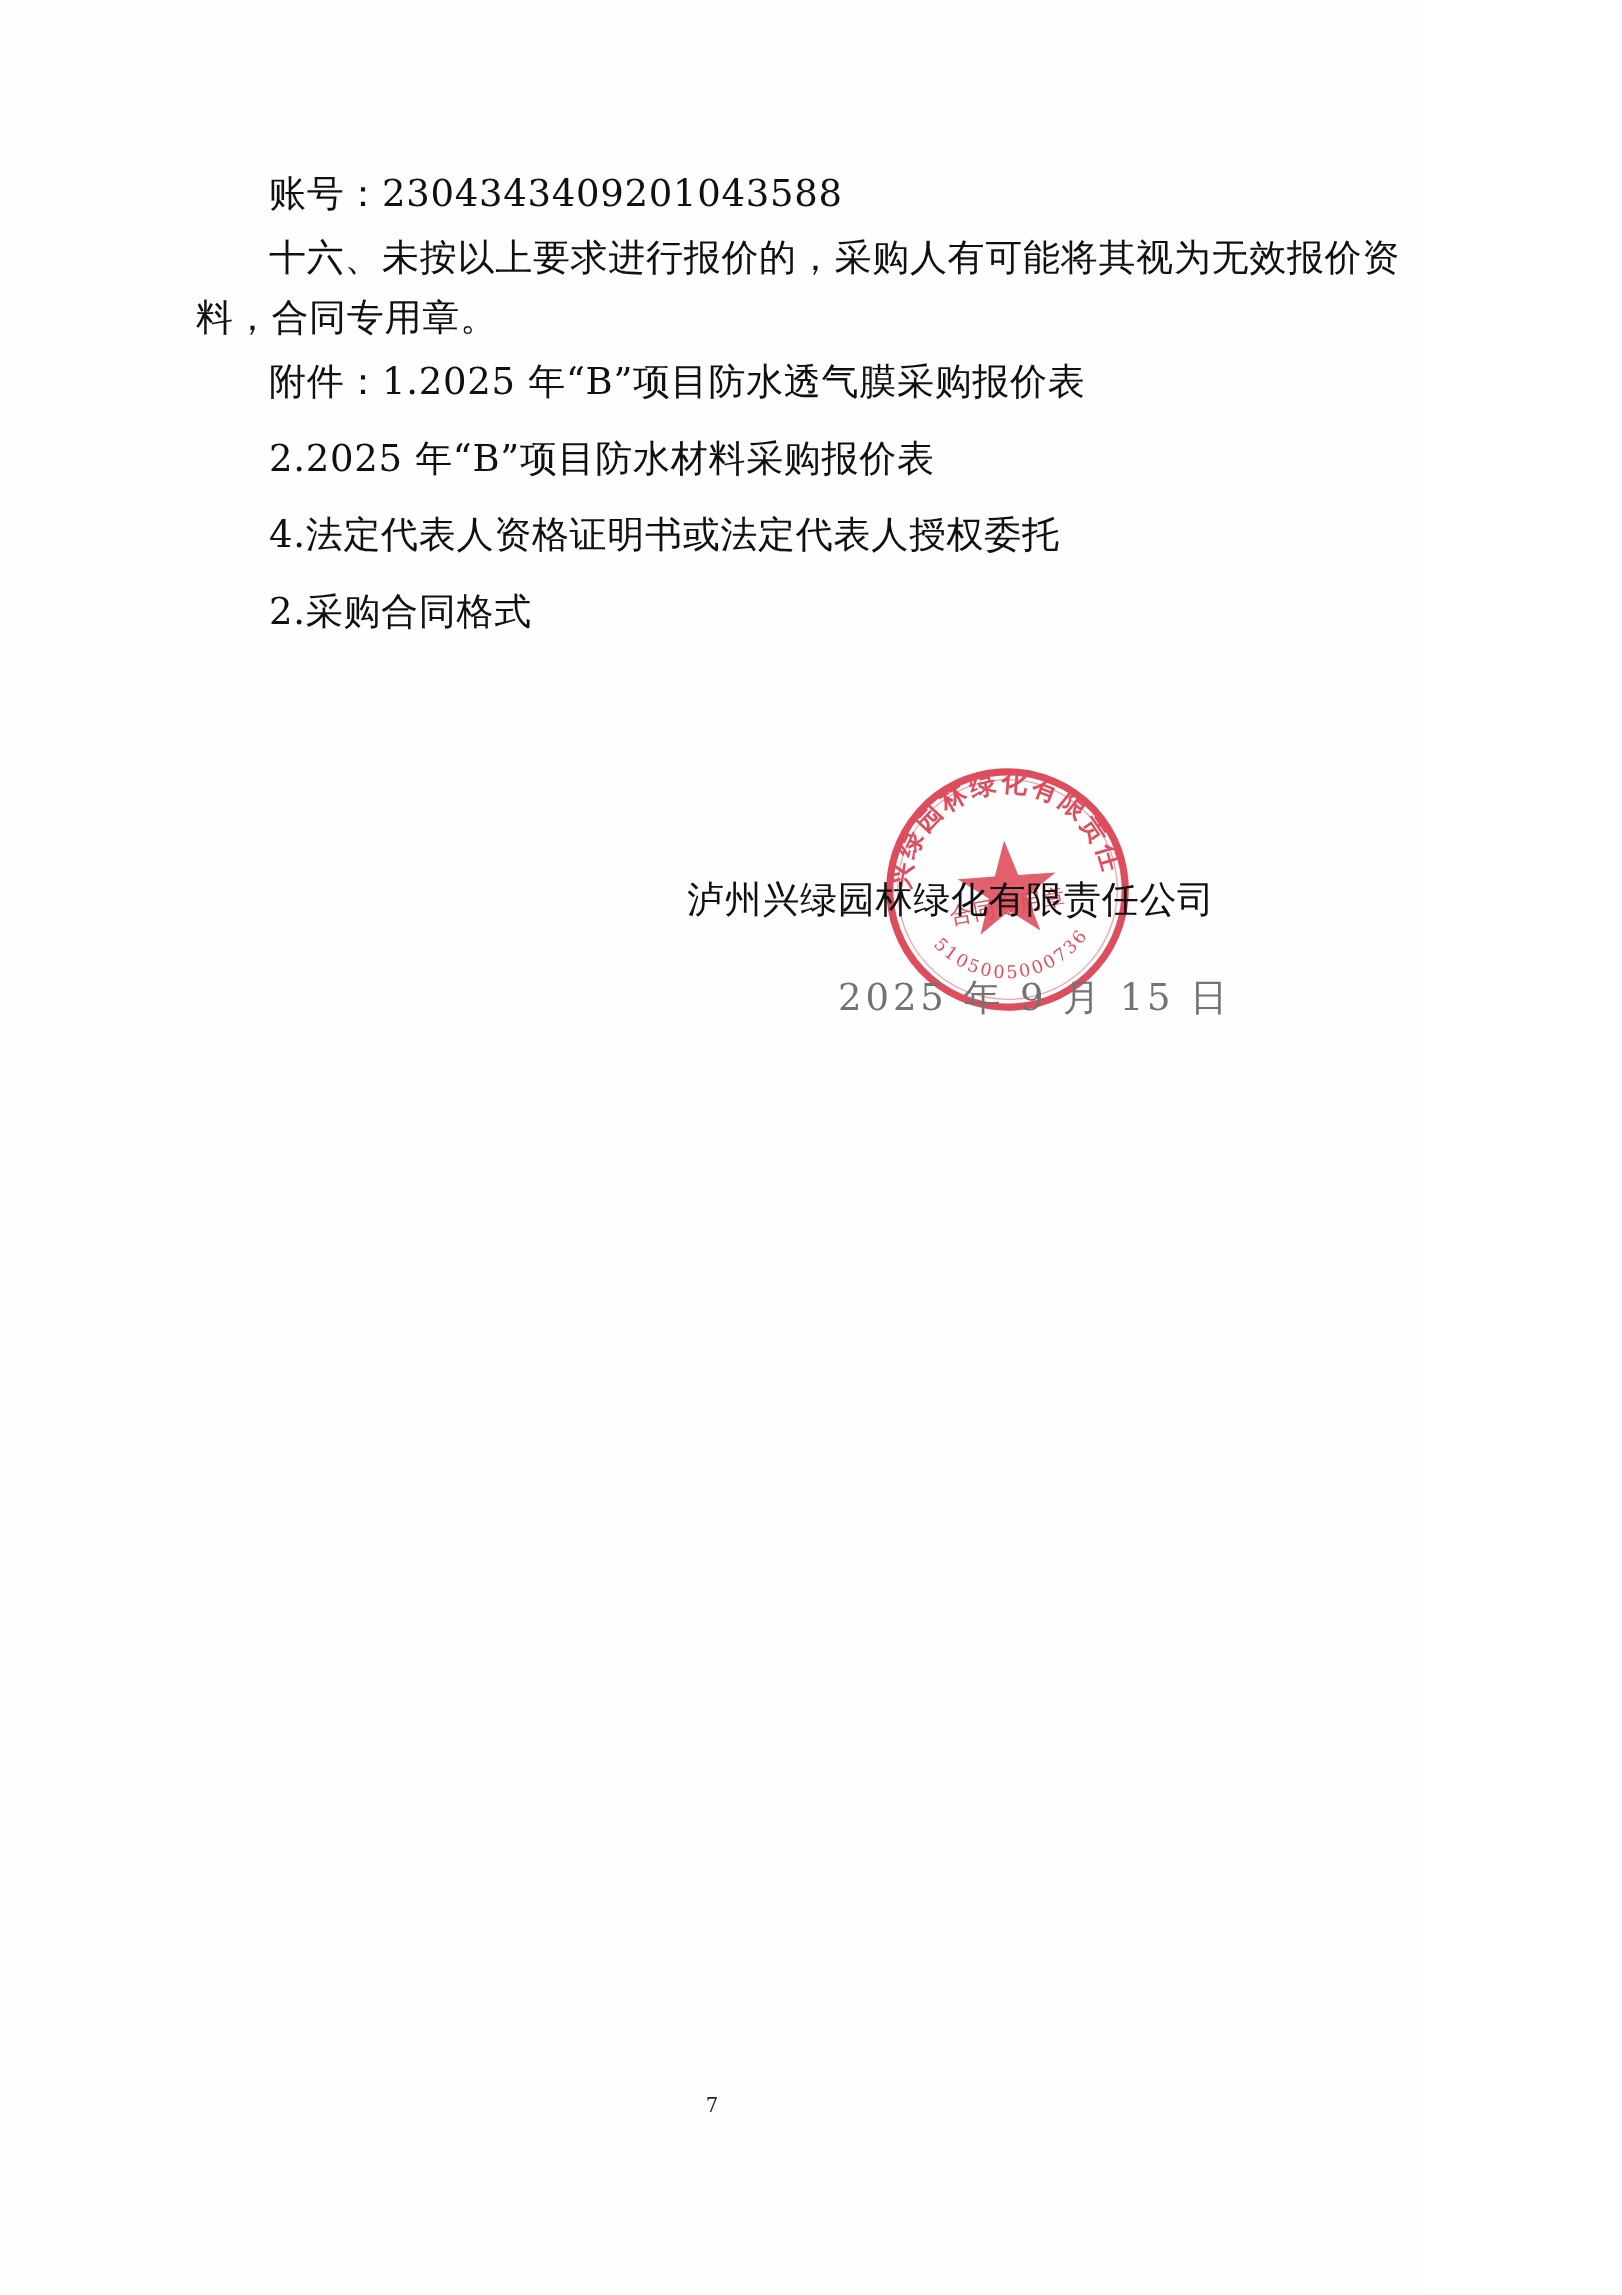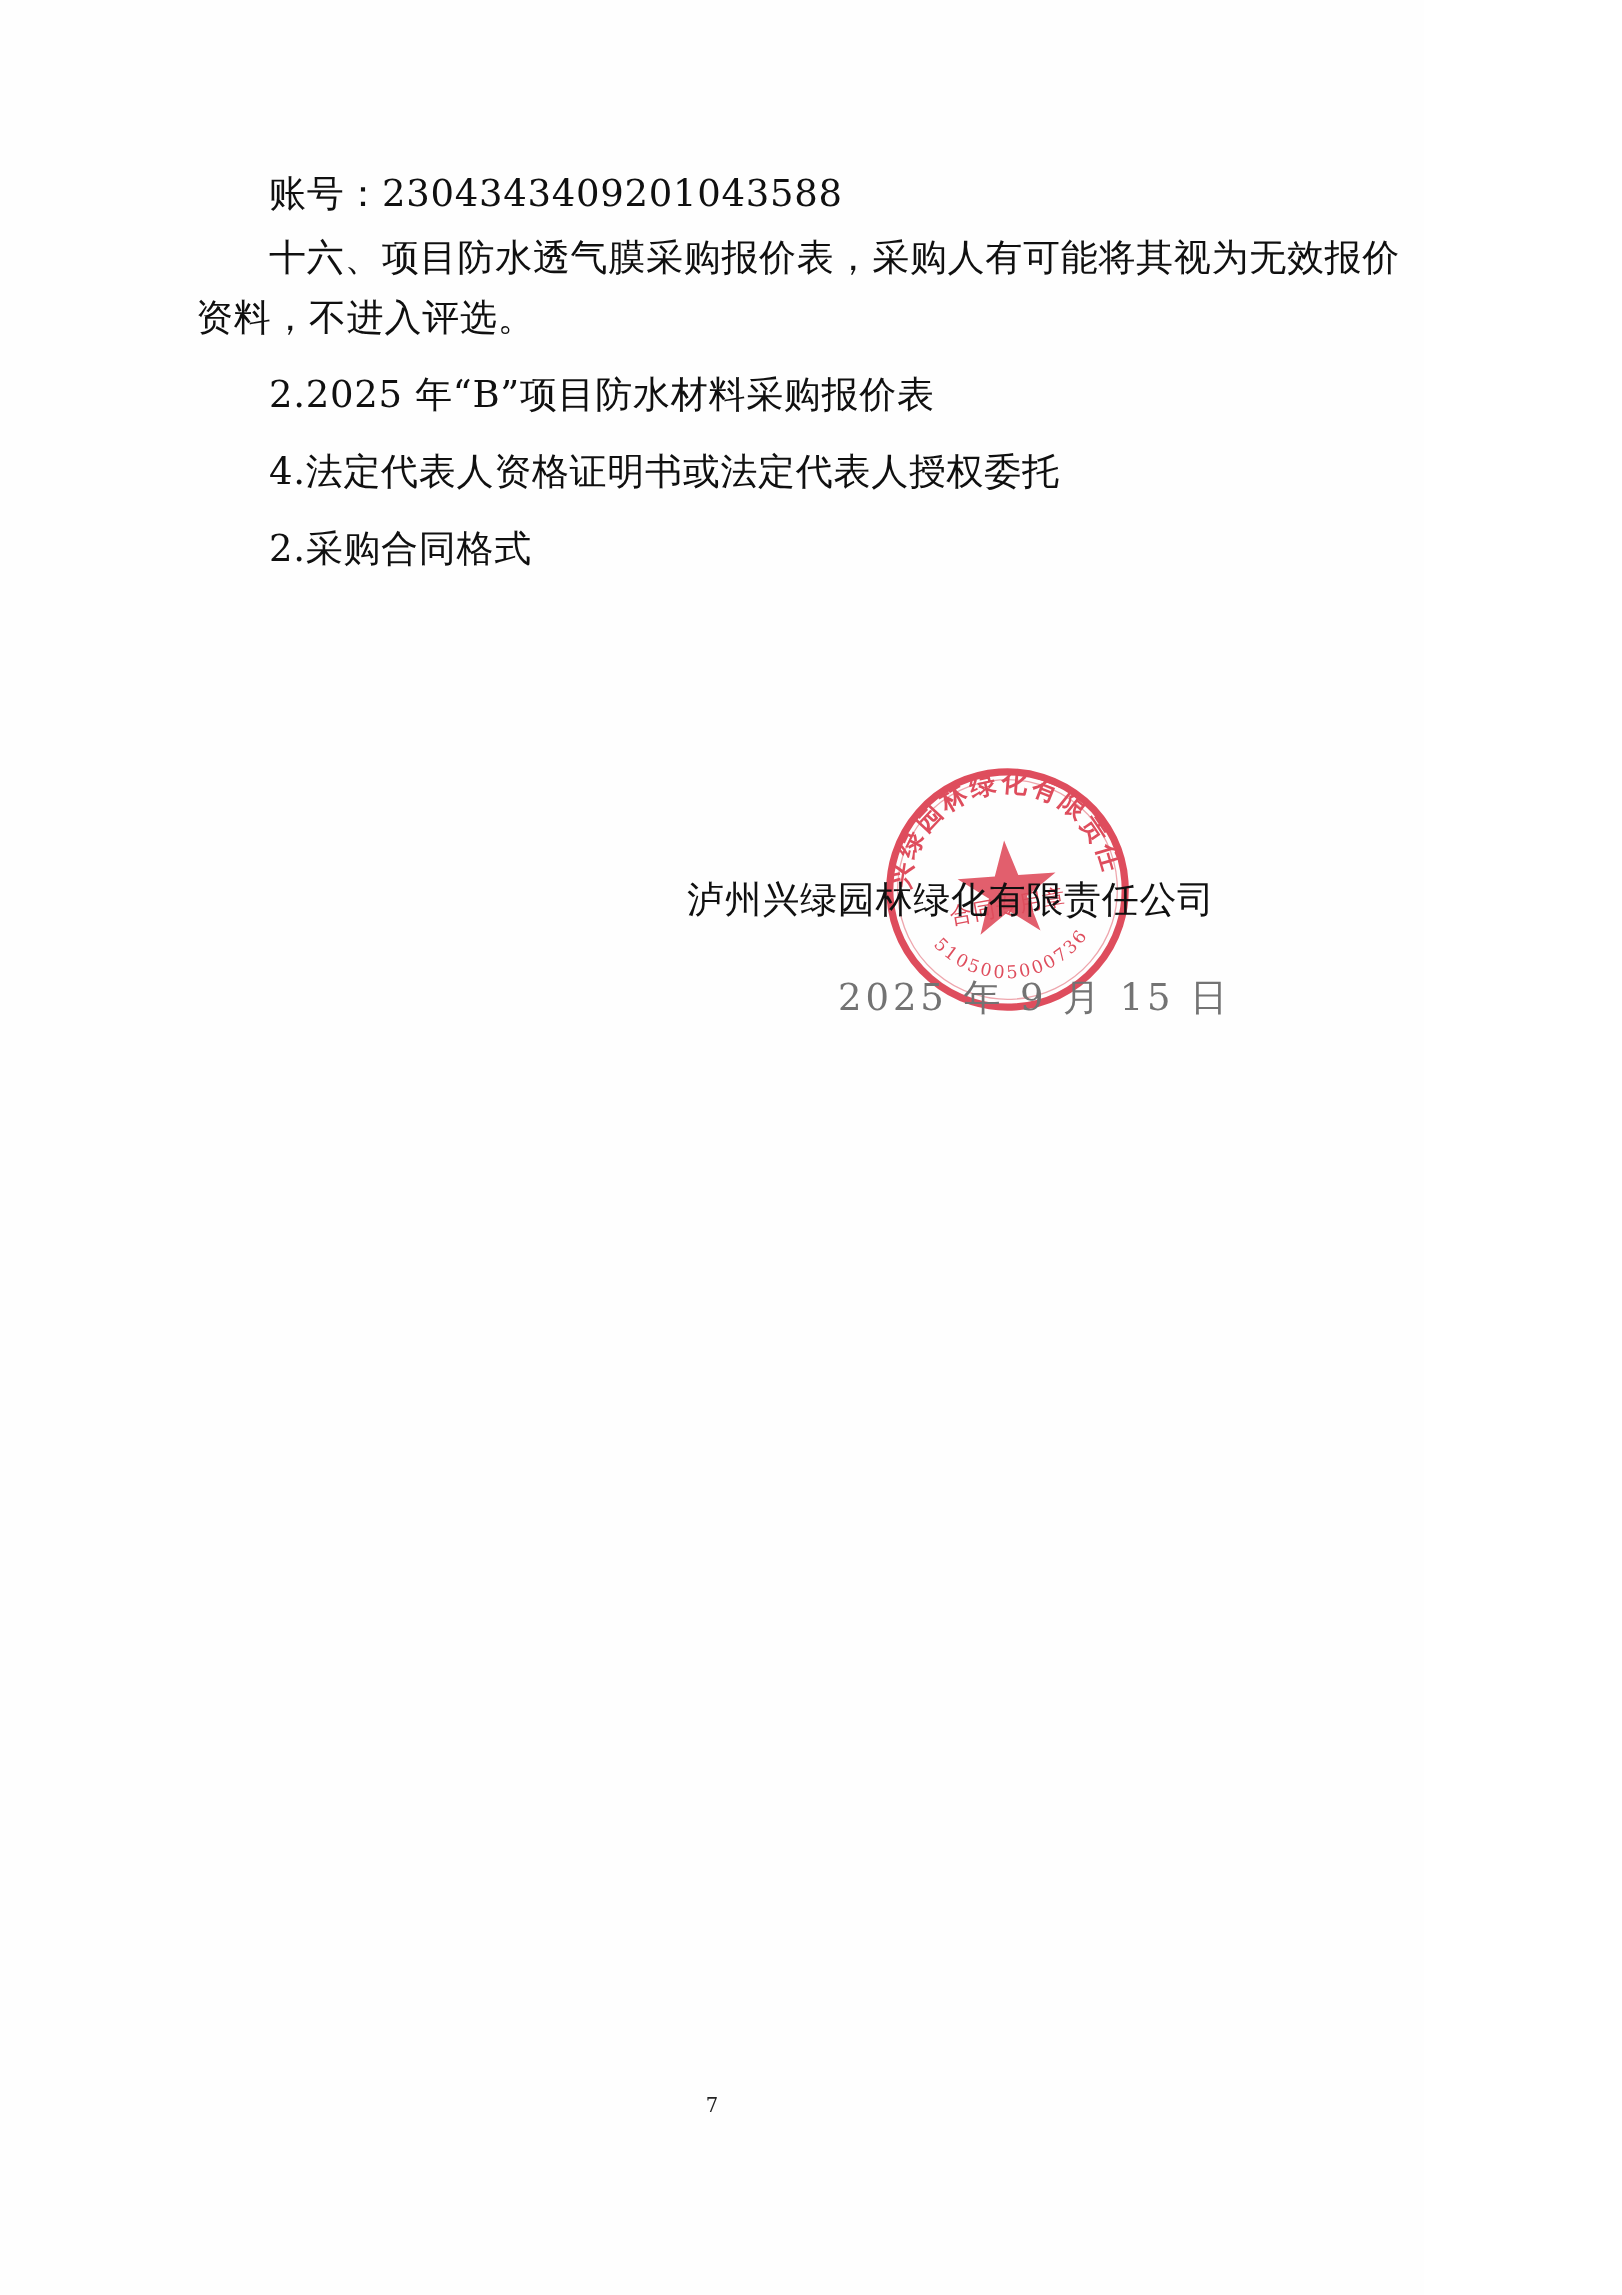--- a/index.html
+++ b/index.html
@@ -88,22 +88,23 @@
 </style>
 </head>
 <body>
 
 <div class="page">
 
   <div class="content">
 
     <p class="para account-line">账号：2304343409201043588</p>
 
-    <p class="para indent2">十六、项目防水透气膜采购报价表，采购人有可能将其视为无效报价资料，不进入评选。</p>
+    <p class="para indent2">十六、未按以上要求进行报价的，采购人有可能将其视为无效报价资料，合同专用章。</p>
 
+    <p class="para indent2">附件：1.2025 年“B”项目防水透气膜采购报价表</p>
 
     <p class="para indent-attach">2.2025 年“B”项目防水材料采购报价表</p>
 
     <p class="para indent-attach">4.法定代表人资格证明书或法定代表人授权委托</p>
 
 
     <p class="para indent-attach">2.采购合同格式</p>
 
   </div>
 

